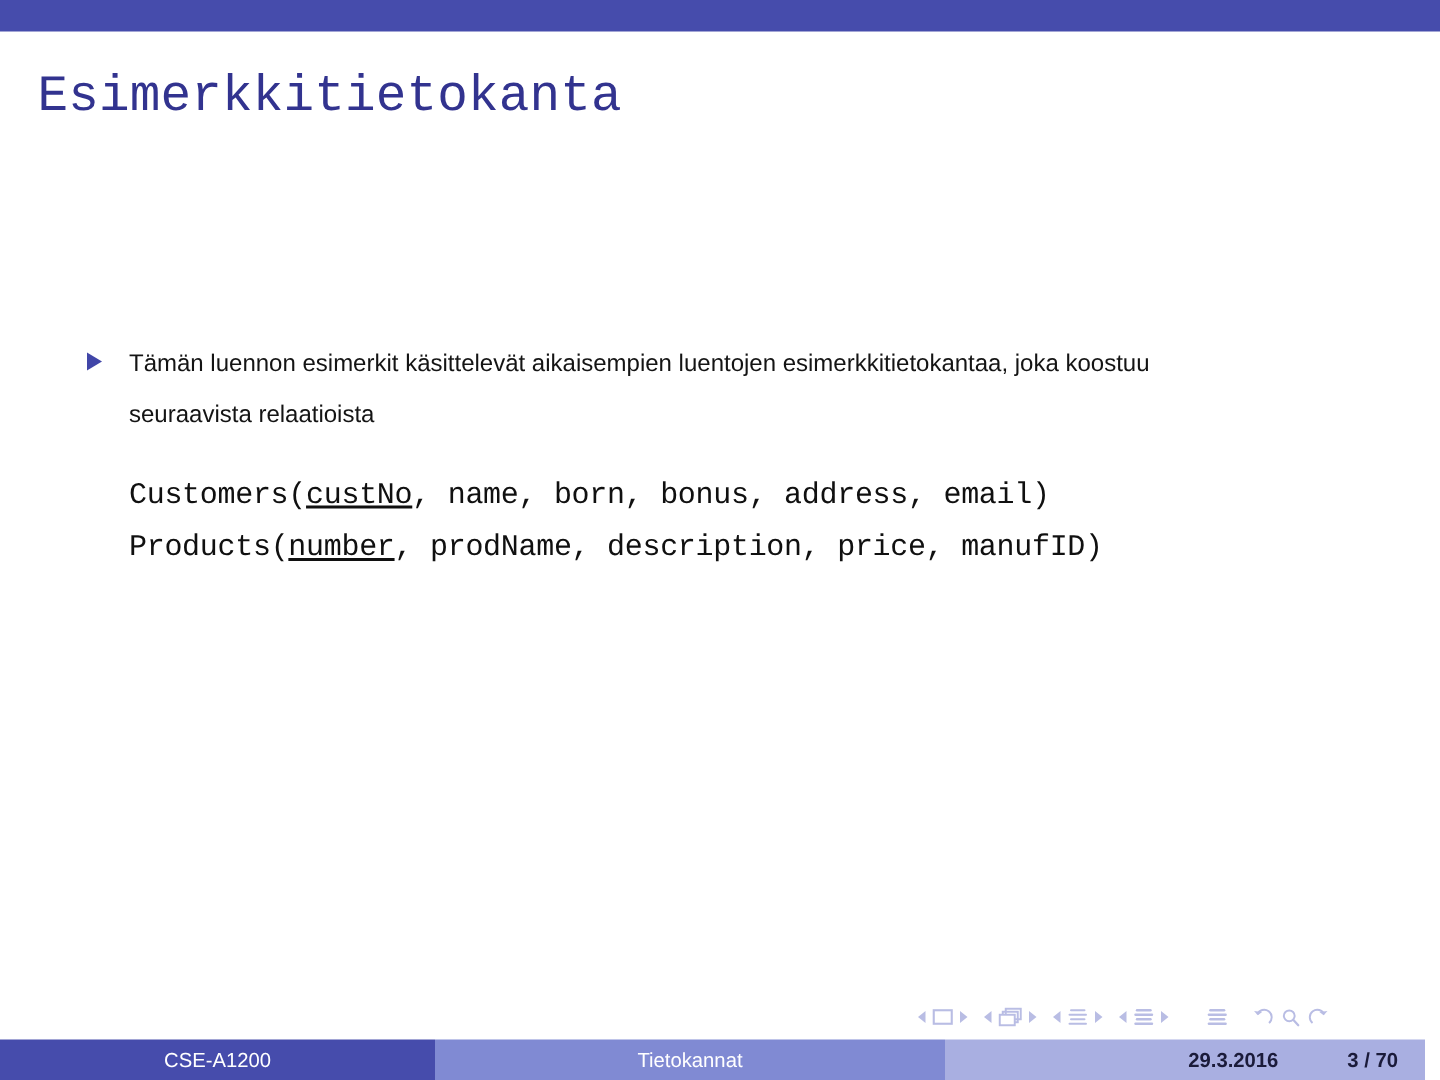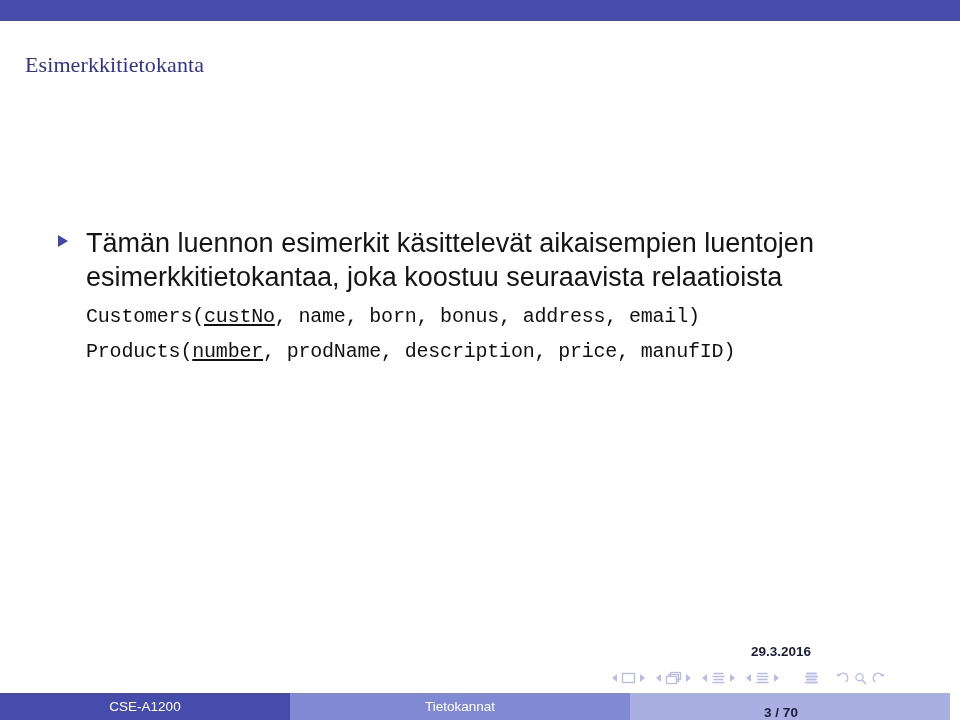--- a/index.html
+++ b/index.html
@@ -22,24 +22,24 @@
     width: 960px;
     height: 21px;
     background: #464cac;
   }
 
   
   .slide-title {
     position: absolute;
     left: 25px;
     top: 44px;
-    font-size: 22px;
+    font-size: 34px;
     line-height: 42px;
     color: #32338f;
-    font-family: Liberation Serif, serif;
+    font-family: Liberation Mono, monospace;
     letter-spacing: 0.1px;
     white-space: nowrap;
   }
 
   
   .content {
     position: absolute;
     left: 0;
     top: 226px;
     width: 960px;
@@ -56,30 +56,30 @@
     left: 58px;
     top: 9px;
     width: 0;
     height: 0;
     border-left: 10px solid #4146a8;
     border-top: 6px solid transparent;
     border-bottom: 6px solid transparent;
   }
 
   .bullet-text {
-    font-size: 27px;
+    font-size: 16px;
     line-height: 34px;
     color: #141414;
     font-family: "Liberation Sans", sans-serif;
     text-align: left;
     max-width: 740px;
   }
 
   .relations {
-    margin-top: 6px;
+    margin-top: 20px;
     padding-left: 86px;
     font-family: "Liberation Mono", "DejaVu Sans Mono", monospace;
     font-size: 20px;
     line-height: 34.5px;
     color: #101010;
     letter-spacing: -0.2px;
   }
   .relations .rel-line {
     white-space: nowrap;
   }
@@ -151,21 +151,20 @@
     justify-content: center;
   }
   .foot-meta {
     width: 320px;
     background: #a9afe1;
     justify-content: flex-end;
     padding-right: 18px;
     color: #1b1b3a;
     font-weight: bold;
     gap: 46px;
-    flex-direction: column;
   }
   .foot-date { }
   .foot-page { }
 </style>
 </head>
 <body>
 
 <div class="topbar"></div>
 
 <div class="slide-title">Esimerkkitietokanta</div>

